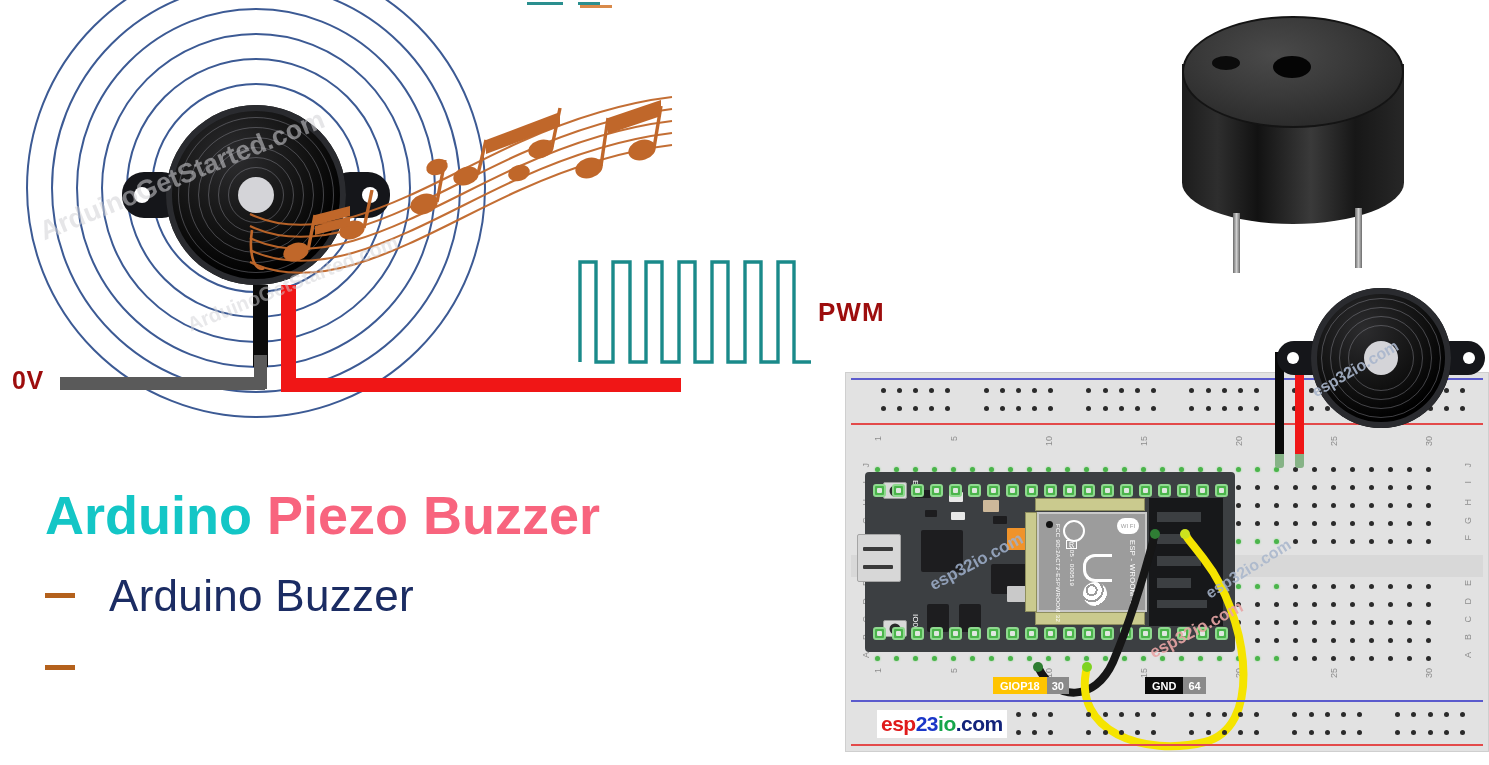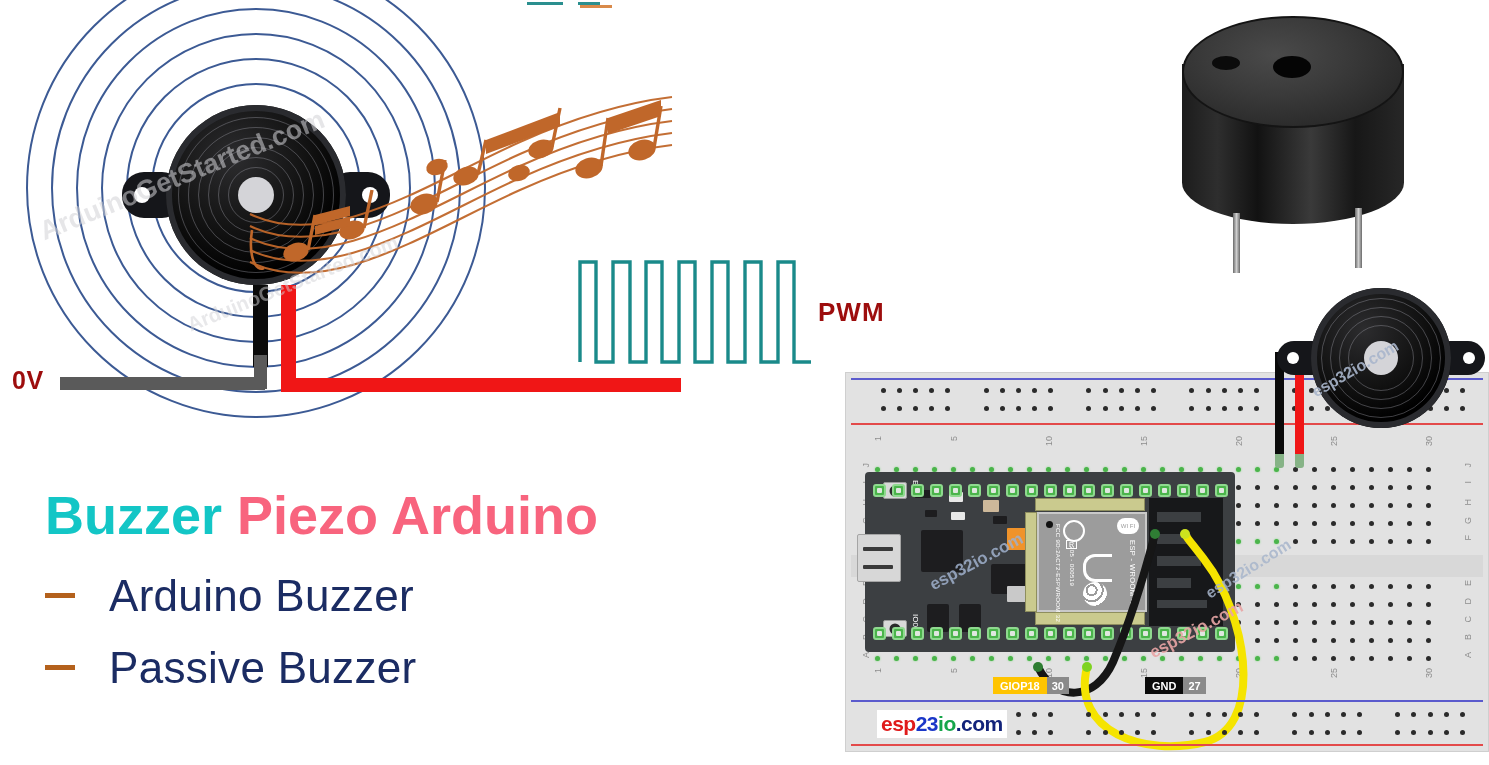--- a/index.html
+++ b/index.html
@@ -216,30 +216,29 @@
 
     <div class="label-0v" style="left:12px;top:366px;font-size:25px;">0V</div>
     <div class="label-pwm" style="left:818px;top:297px;font-size:26px;">PWM</div>
 
     <div class="wm" style="left:30px;top:160px;font-size:27px;transform:rotate(-22deg);opacity:.55;">ArduinoGetStarted.com</div>
     <div class="wm" style="left:180px;top:272px;font-size:20px;transform:rotate(-22deg);opacity:.5;">ArduinoGetStarted.com</div>
   </div>
 
   <div id="title-block">
     <div id="main-title">
-      <span class="t-ard">Buzzer</span><span>&nbsp;</span><span class="t-pie">Piezo Arduino</span>
+      <span class="t-ard">Arduino</span><span>&nbsp;</span><span class="t-pie">Piezo Buzzer</span>
     </div>
     <div class="bullets">
       <div class="bullet">
         <div class="dash"></div>
         <div class="btxt">Arduino Buzzer</div>
       </div>
       <div class="bullet">
         <div class="dash"></div>
-        <div class="btxt">Passive Buzzer</div>
       </div>
     </div>
   </div>
 
   <div id="photo-buzzer">
     <div class="cyl-body"></div>
     <div class="cyl-top"></div>
     <div class="cyl-hole"></div>
     <div class="cyl-vent"></div>
     <div class="cyl-pin" style="left:73px;top:205px;"></div>
@@ -872,21 +871,21 @@
     <div class="wire red" style="left:450px;top:-20px;width:9px;height:108px;"></div>
     <div style="position:absolute;left:430px;top:82px;width:9px;height:14px;background:#86b386;border-radius:0 0 3px 3px;"></div>
     <div style="position:absolute;left:450px;top:82px;width:9px;height:14px;background:#86b386;border-radius:0 0 3px 3px;"></div>
 
     <div class="pinlbl gpio" style="left:148px;top:305px;">
       <span class="nm">GIOP18</span>
       <span class="nu">30</span>
     </div>
     <div class="pinlbl gnd" style="left:300px;top:305px;">
       <span class="nm">GND</span>
-      <span class="nu">27</span>
+      <span class="nu">64</span>
     </div>
 
     <div class="rail-line rail-blue" style="top:328px;"></div>
     <div class="rail-line rail-red" style="top:372px;"></div>
     <div class="holes" style="left:30px;top:340px;">
         <div class="hgroup" style="margin-right: 22px;">
           <div class="hole"></div>
           <div class="hole"></div>
           <div class="hole"></div>
           <div class="hole"></div>

